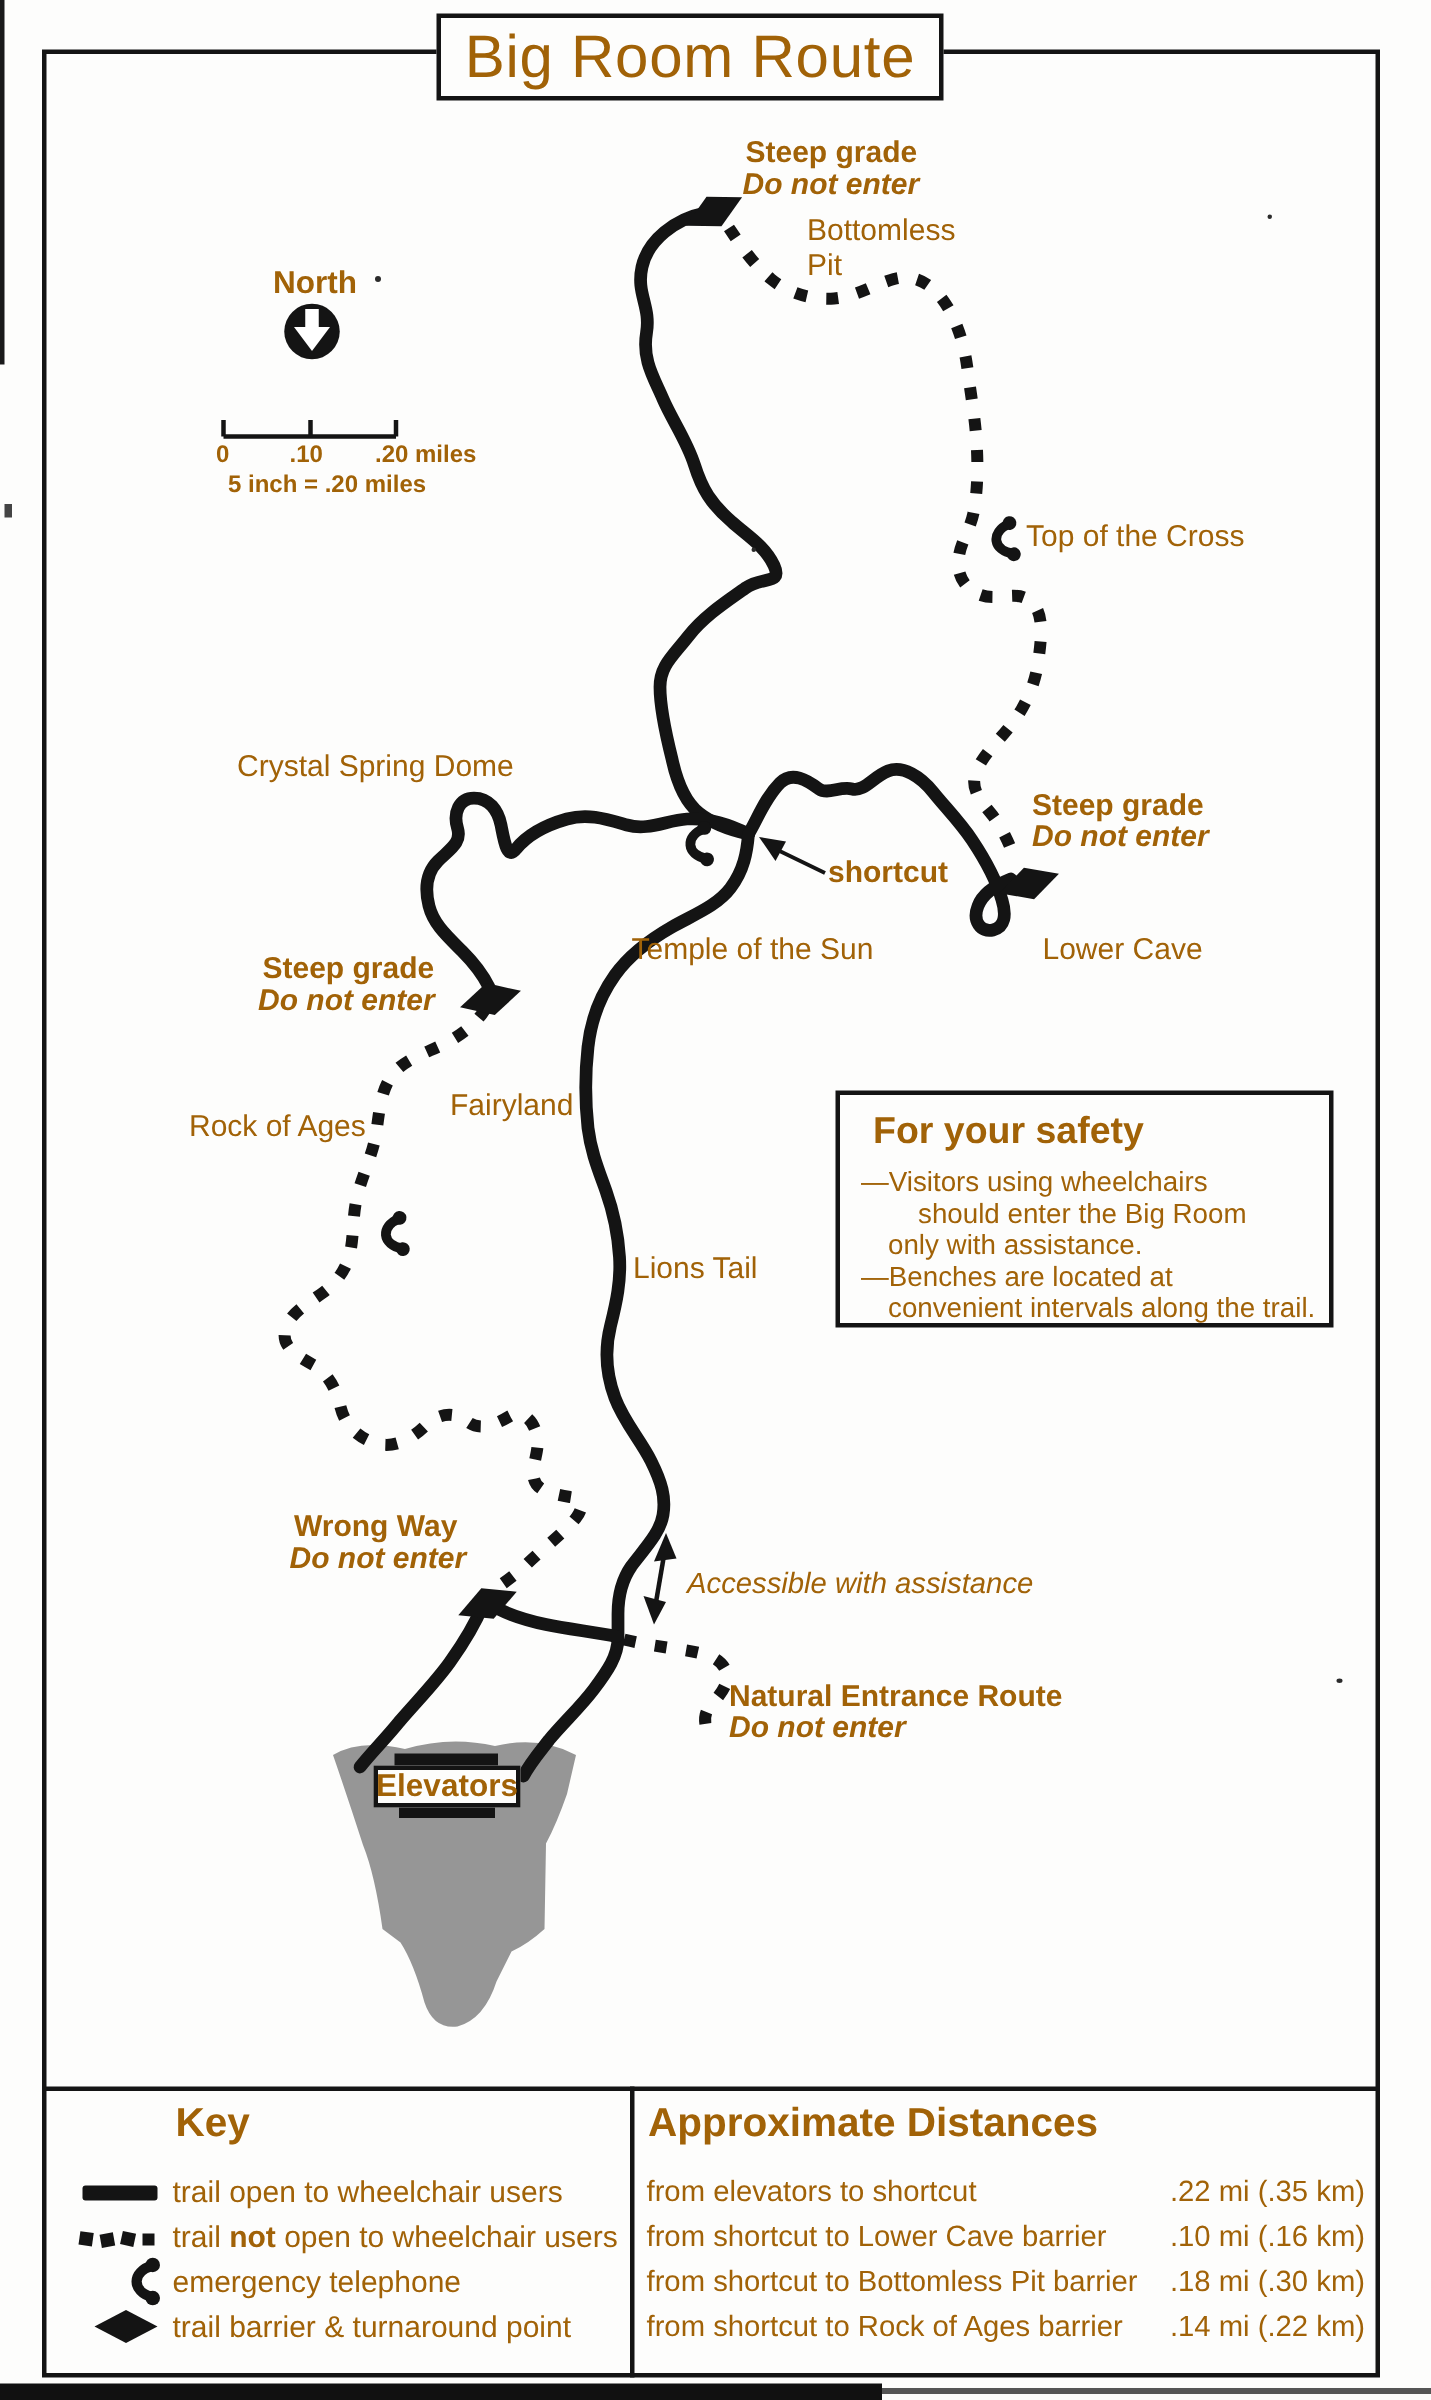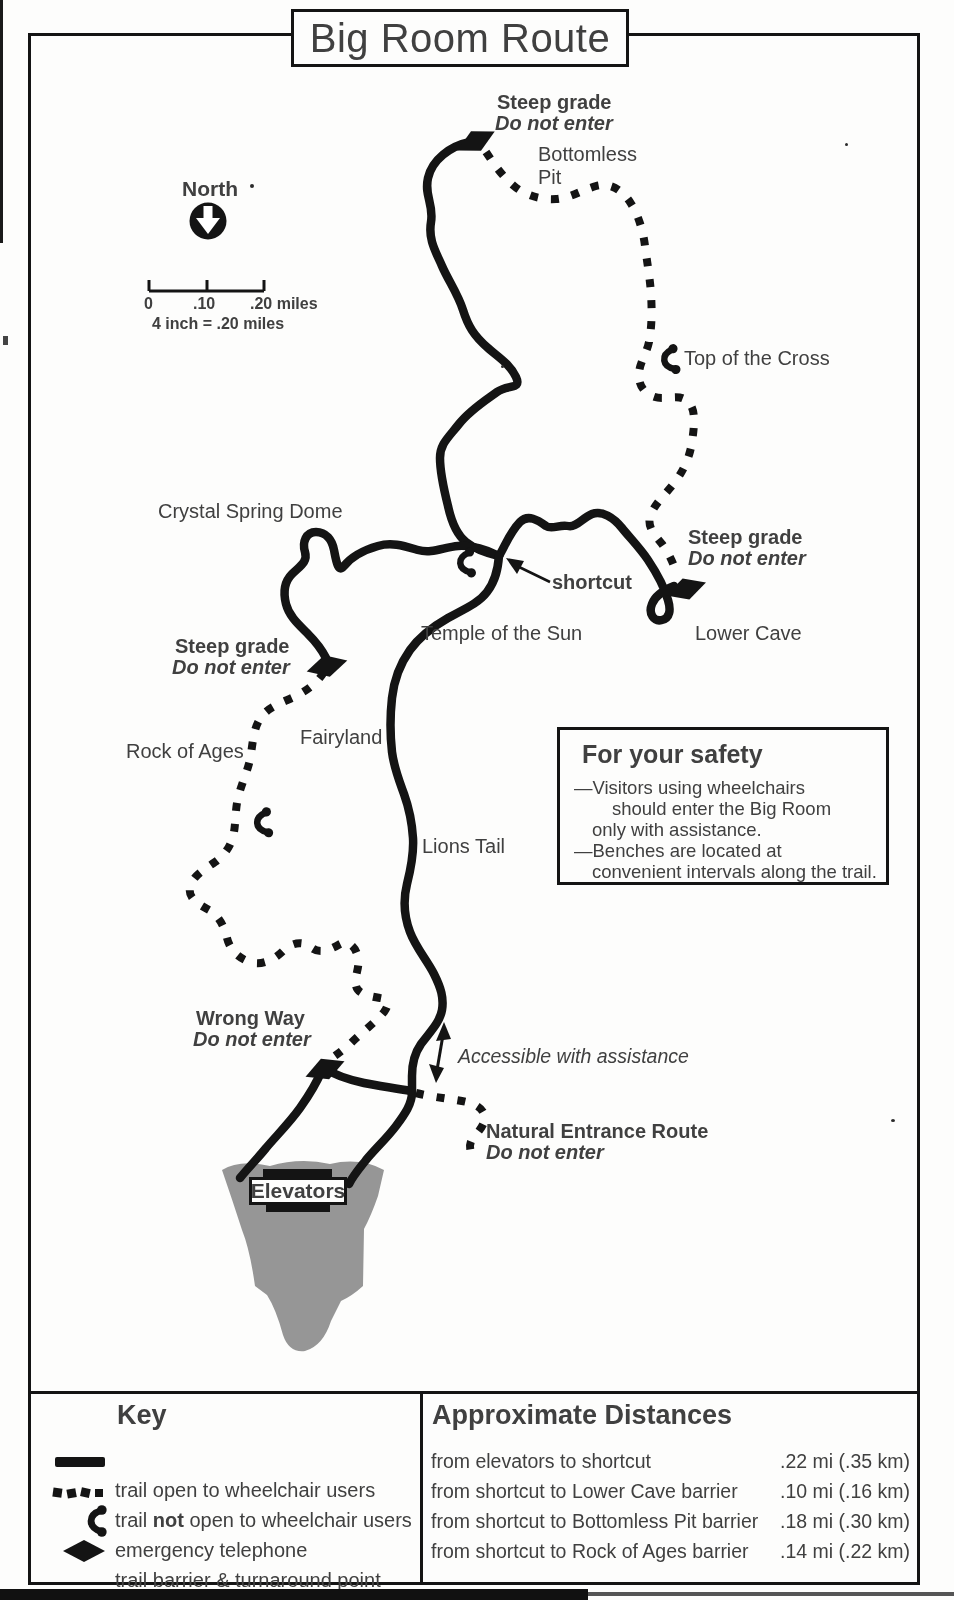--- a/index.html
+++ b/index.html
@@ -1,18 +1,18 @@
 <!DOCTYPE html>
 <html><head>
 <meta charset="utf-8">
 <style>
   html,body{margin:0;padding:0;background:#e8e8e8;}
   #page{
     position:relative;width:954px;height:1600px;background:#fdfdfc;
-    font-family:"Liberation Sans","DejaVu Sans",sans-serif;color:#404040;
+    font-family:"Liberation Sans","DejaVu Sans",sans-serif;color:#a16207;
     overflow:hidden;
   }
   .frame{
     position:absolute;left:28px;top:33px;width:892px;height:1552px;
     border:3px solid #141414;box-sizing:border-box;
   }
   .divider-h{position:absolute;left:28px;top:1391px;width:892px;height:3px;background:#141414;}
   .divider-v{position:absolute;left:420px;top:1391px;width:3px;height:194px;background:#141414;}
   #map-svg{position:absolute;left:0;top:0;z-index:1;}
   .lbl{position:absolute;white-space:nowrap;font-size:20px;line-height:1.05;z-index:2;}
@@ -31,21 +31,21 @@
   }
   .safety-title{position:absolute;left:22px;top:10px;font-size:25px;font-weight:bold;}
   .safety-line{position:absolute;white-space:nowrap;font-size:18.5px;}
   .white-box{
     position:absolute;background:#fdfdfc;border:3px solid #141414;box-sizing:border-box;
     z-index:2;font-weight:bold;
   }
   .elev{left:249px;top:1177px;width:98px;height:28px;display:flex;align-items:center;justify-content:center;font-size:21px;}
   .under{left:226px;top:1226px;width:150px;height:59px;border-width:2px;font-size:20px;padding:5px 0 0 15px;line-height:1.2;}
   .panel-title{position:absolute;font-size:27px;font-weight:bold;z-index:2;}
-  .key-lbl{position:absolute;font-size:20px;white-space:nowrap;z-index:2;margin-top:28px;}
+  .key-lbl{position:absolute;font-size:20px;white-space:nowrap;z-index:2;}
   .dist-rows{position:absolute;left:431px;top:1446px;width:479px;z-index:2;}
   .dist-row{display:flex;justify-content:space-between;font-size:19.5px;line-height:30px;white-space:nowrap;}
   .scan-bar1{position:absolute;left:0;top:1589px;width:588px;height:11px;background:#111;z-index:4;}
   .scan-bar2{position:absolute;left:588px;top:1592px;width:366px;height:4px;background:#555;z-index:4;}
   .scan-sliver{position:absolute;left:0;top:0;width:3px;height:243px;background:#1a1a1a;z-index:4;}
   .speck{position:absolute;background:#2b2b2b;border-radius:50%;z-index:2;}
 </style>
 </head>
 <body>
 
@@ -158,21 +158,21 @@
   </svg>
 
   <div class="title-box">
     <span>Big Room Route</span>
   </div>
 
   <div class="lbl b" style="left:182px;top:178px;font-size:21px;">North</div>
   <div class="lbl sm" style="left:144px;top:296px;">0</div>
   <div class="lbl sm" style="left:193px;top:296px;">.10</div>
   <div class="lbl sm" style="left:250px;top:296px;text-align:right;">.20 miles</div>
-  <div class="lbl sm" style="left:152px;top:316px;">4 inch = .20 miles</div>
+  <div class="lbl sm" style="left:152px;top:316px;">5 inch = .20 miles</div>
 
   <div class="lbl b" style="left:497px;top:92px;">Steep grade</div>
   <div class="lbl b i" style="left:495px;top:113px;">Do not enter</div>
   <div class="lbl" style="left:538px;top:144px;">Bottomless</div>
   <div class="lbl" style="left:538px;top:167px;">Pit</div>
   <div class="lbl" style="left:684px;top:348px;">Top of the Cross</div>
   <div class="lbl" style="left:158px;top:501px;">Crystal Spring Dome</div>
   <div class="lbl b" style="left:552px;top:572px;">shortcut</div>
   <div class="lbl" style="left:421px;top:623px;">Temple of the Sun</div>
   <div class="lbl" style="left:695px;top:623px;">Lower Cave</div>

